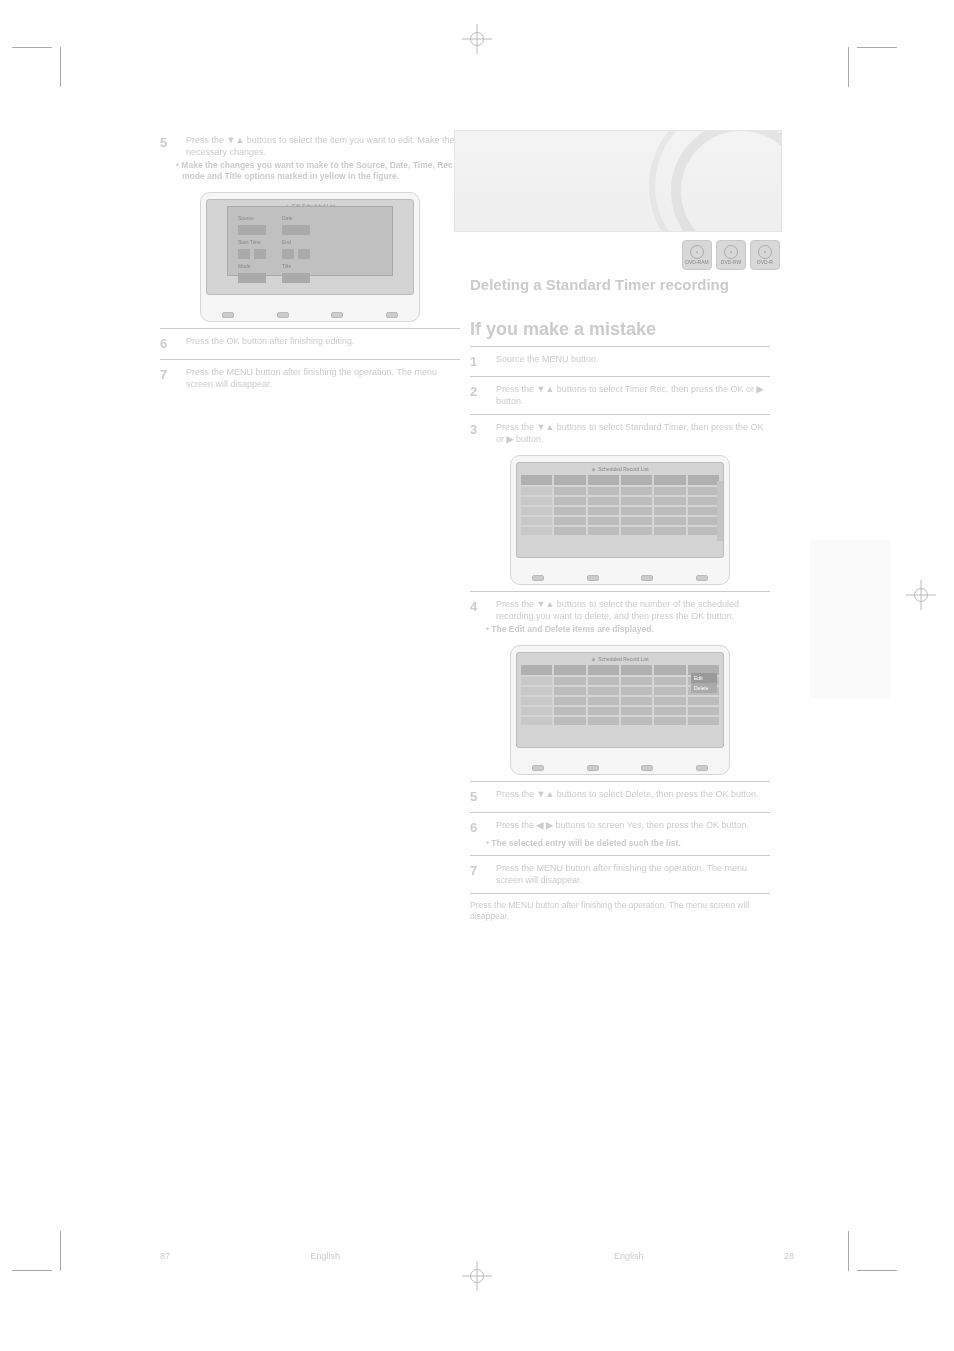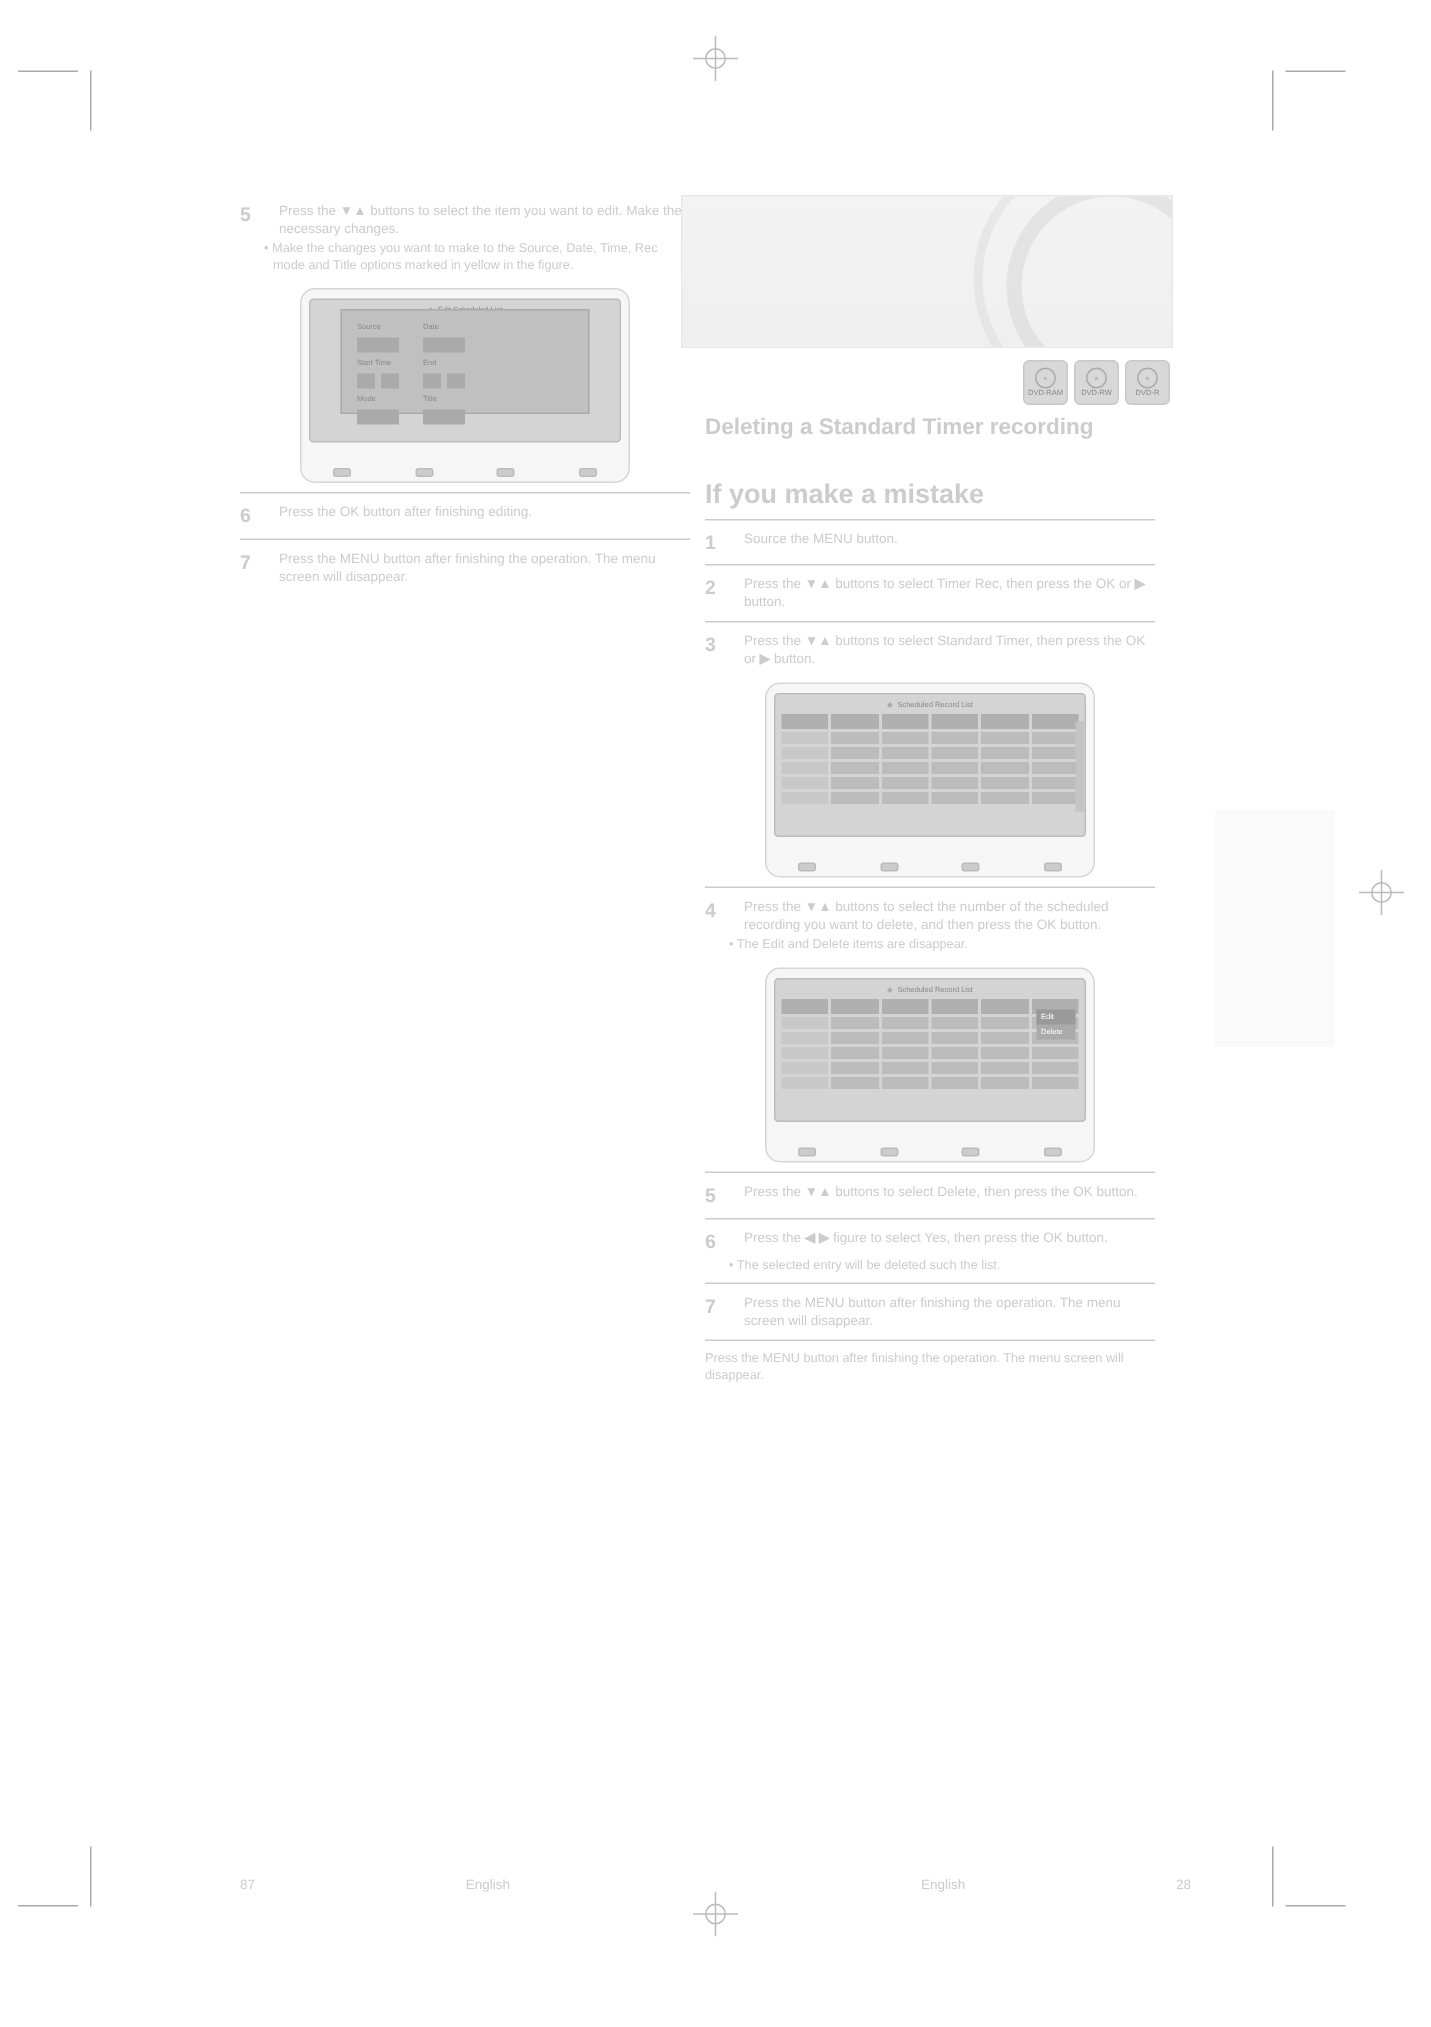--- a/index.html
+++ b/index.html
@@ -29,21 +29,21 @@
   .col { position: absolute; width: 300px; }
   .col-left { left: 160px; top: 130px; }
   .col-right { left: 470px; top: 130px; }
   .section-heading { font-size: 15px; font-weight: bold; color: #ccc; margin: 14px 0 24px; line-height: 1.25; }
   .subheading { font-size: 18px; font-weight: bold; color: #ccc; margin: 14px 0 6px; }
   .hr { height: 1px; background: #ccc; margin: 6px 0; }
   .step { display: flex; gap: 8px; font-size: 9px; color: #ccc; line-height: 1.35; margin: 4px 0 2px; }
   .stepnum { width: 18px; font-size: 13px; font-weight: bold; color: #ccc; flex-shrink: 0; }
   .stepbody { color: #ccc; }
   .stepbody .arrow { font-weight: bold; }
-  .bullet { font-size: 8.5px; color: #ccc; line-height: 1.3; margin: 2px 0 2px 22px; text-indent: -6px; }
+  .bullet { font-size: 8.5px; color: #ccc; line-height: 1.3; margin: 2px 0 2px 22px; text-indent: -6px; font-weight: bold; }
   .bullet::before { content: "• "; }
   .bodytxt { font-size: 8.5px; color: #ccc; line-height: 1.3; margin: 4px 0; }
   .dvd-banner { position: absolute; right: -12px; top: 0px; width: 328px; height: 102px; background: linear-gradient(to bottom, #f3f3f3, #efefef); border: 1px solid #e6e6e6; overflow: hidden; }
   .dvd-banner .disc { position: absolute; right: -30px; bottom: -30px; width: 140px; height: 140px; border-radius: 50%; border: 10px solid rgba(200,200,200,0.35); }
   .dvd-banner .ring { position: absolute; right: -42px; bottom: -42px; width: 174px; height: 174px; border-radius: 50%; border: 6px solid rgba(200,200,200,0.25); }
   .badges { position: absolute; right: -10px; top: 110px; display: flex; gap: 4px; }
   .badge { width: 30px; height: 30px; border-radius: 4px; background: #d8d8d8; display: flex; flex-direction: column; align-items: center; justify-content: center; font-size: 5px; color: #888; border: 1px solid #c8c8c8; }
   .badge .circ { width: 14px; height: 14px; border-radius: 50%; border: 1.5px solid #aaa; font-size: 3px; display: flex; align-items: center; justify-content: center; }
   .screen { width: 220px; height: 130px; margin: 10px auto 4px; background: #f6f6f6; border-radius: 10px; border: 1px solid #d6d6d6; position: relative; padding: 6px 5px 4px; }
   .scr-inner { width: 100%; height: 96px; background: #d4d4d4; border: 1px solid #bbb; border-radius: 3px; position: relative; overflow: hidden; }
@@ -303,21 +303,21 @@
       </div>
     </div>
 
     <div class="hr"></div>
     <div class="step">
       <div class="stepnum">4</div>
       <div class="stepbody">
         <span>Press the </span><span class="arrow">▼▲</span><span> buttons to select the number of the scheduled recording you want to delete, and then press the OK button.</span>
       </div>
     </div>
-    <div class="bullet">The Edit and Delete items are disappear.</div>
+    <div class="bullet">The Edit and Delete items are displayed.</div>
 
     <div class="screen">
       <div class="scr-inner">
         <div class="scr-header"><span class="scr-diamond">◆</span><span>Scheduled Record List</span></div>
         <div class="scr-table">
           <div class="scr-row">
               <div class="cell hdr labelcell"></div>
               <div class="cell hdr"></div>
               <div class="cell hdr"></div>
               <div class="cell hdr"></div>
@@ -383,21 +383,21 @@
       <div class="stepnum">5</div>
       <div class="stepbody">
         <span>Press the </span><span class="arrow">▼▲</span><span> buttons to select Delete, then press the OK button.</span>
       </div>
     </div>
 
     <div class="hr"></div>
     <div class="step">
       <div class="stepnum">6</div>
       <div class="stepbody">
-        <span>Press the </span><span class="arrow">◀ ▶</span><span> figure to select Yes, then press the OK button.</span>
+        <span>Press the </span><span class="arrow">◀ ▶</span><span> buttons to screen Yes, then press the OK button.</span>
       </div>
     </div>
     <div class="bullet">The selected entry will be deleted such the list.</div>
 
     <div class="hr"></div>
     <div class="step">
       <div class="stepnum">7</div>
       <div class="stepbody">Press the MENU button after finishing the operation. The menu screen will disappear.</div>
     </div>
     <div class="hr"></div>

